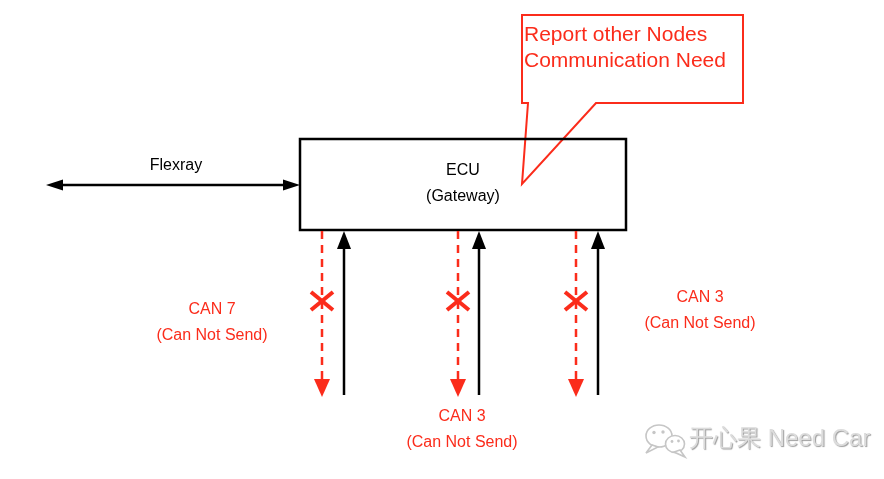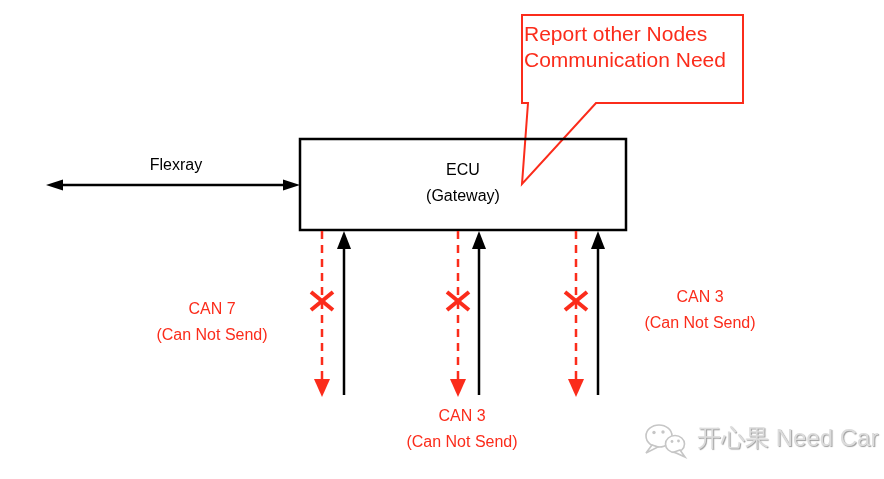--- a/index.html
+++ b/index.html
@@ -50,21 +50,20 @@
   .can2-label    { left: 337px; top: 403px; width: 250px; }
   .can3-label    { left: 575px; top: 284px; width: 250px; }
   .watermark-text {
     position: absolute;
     left: 689px; top: 423px;
     font-size: 24px;
     line-height: 30px;
     color: #dcdcdc;
     text-shadow: 1px 1px 1px #9c9c9c;
     white-space: nowrap;
-    margin-left: 8px;
   }
 </style>
 </head>
 <body>
 
 <div class="stage">
 
   <svg class="diagram-svg" width="884" height="479" viewBox="0 0 884 479">
 
     <path class="callout-shape" d="M522,15 L743,15 L743,103 L596,103 L522,184 L528,103 L522,103 Z"></path>

